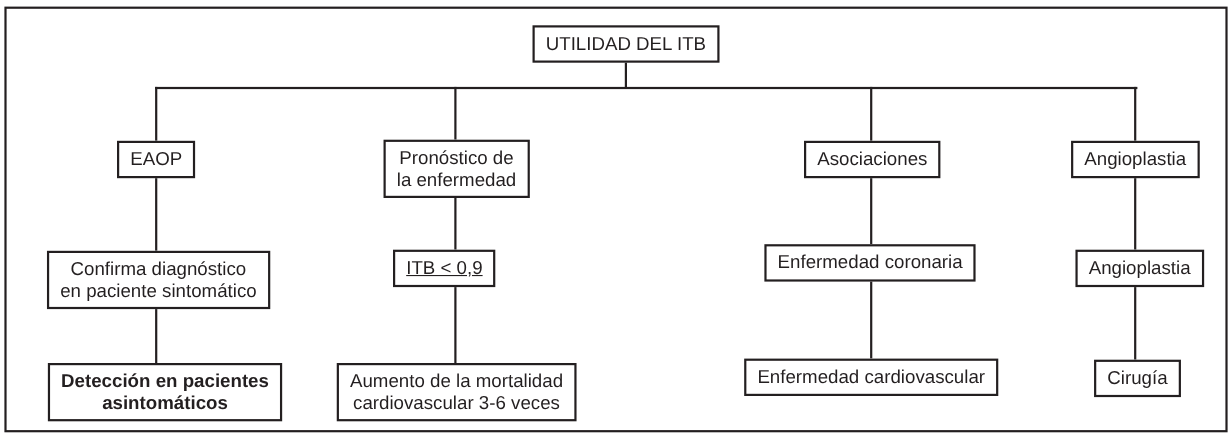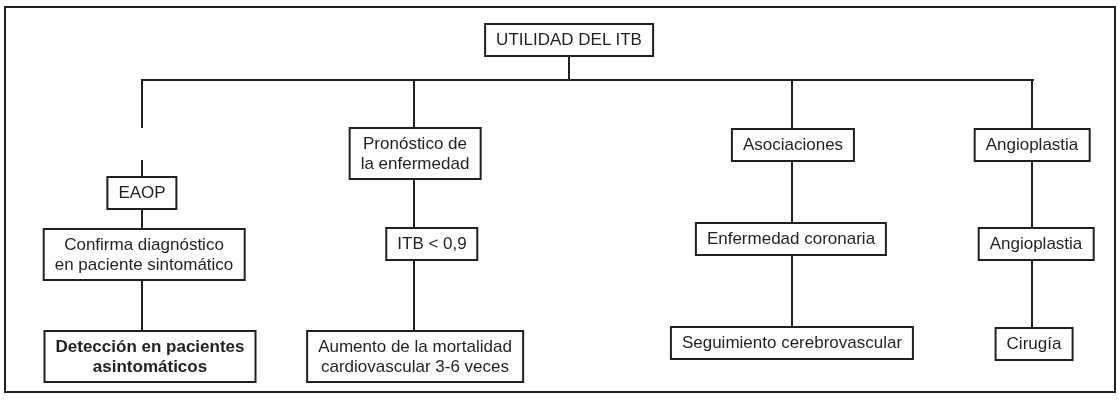--- a/index.html
+++ b/index.html
@@ -62,32 +62,32 @@
   <div class="line" style="left:791px; top:160px; width:2px; height:62px;"></div>
   <div class="line" style="left:1031px; top:160px; width:2px; height:67px;"></div>
 
   <div class="line" style="left:141px; top:279px; width:2px; height:51px;"></div>
   <div class="line" style="left:413px; top:259px; width:2px; height:71px;"></div>
   <div class="line" style="left:791px; top:254px; width:2px; height:72px;"></div>
   <div class="line" style="left:1031px; top:259px; width:2px; height:68px;"></div>
 
   <div class="node" style="left:569px; top:23px;">UTILIDAD DEL ITB</div>
 
-  <div class="node" style="left:142px; top:128px;margin-top:48px;">EAOP</div>
+  <div class="node" style="left:142px; top:128px;">EAOP</div>
   <div class="node" style="left:415px; top:127px;">Pronóstico de
 la enfermedad</div>
   <div class="node" style="left:793px; top:128px;text-align:right;">Asociaciones</div>
   <div class="node" style="left:1032px; top:128px;">Angioplastia</div>
 
   <div class="node" style="left:144px; top:228px;">Confirma diagnóstico
 en paciente sintomático</div>
-  <div class="node" style="left:432px; top:227px;">ITB &lt; 0,9</div>
+  <div class="node" style="left:404px; top:227px;text-decoration:underline;">ITB &lt; 0,9</div>
   <div class="node" style="left:791px; top:222px;">Enfermedad coronaria</div>
   <div class="node" style="left:1036px; top:227px;">Angioplastia</div>
 
   <div class="node" style="left:150px; top:330px;font-weight:bold;">Detección en pacientes
 asintomáticos</div>
   <div class="node" style="left:415px; top:330px;">Aumento de la mortalidad
 cardiovascular 3-6 veces</div>
-  <div class="node" style="left:792px; top:326px;">Seguimiento cerebrovascular</div>
+  <div class="node" style="left:792px; top:326px;">Enfermedad cardiovascular</div>
   <div class="node" style="left:1034px; top:327px;">Cirugía</div>
 
 </div>
 
 </body></html>

